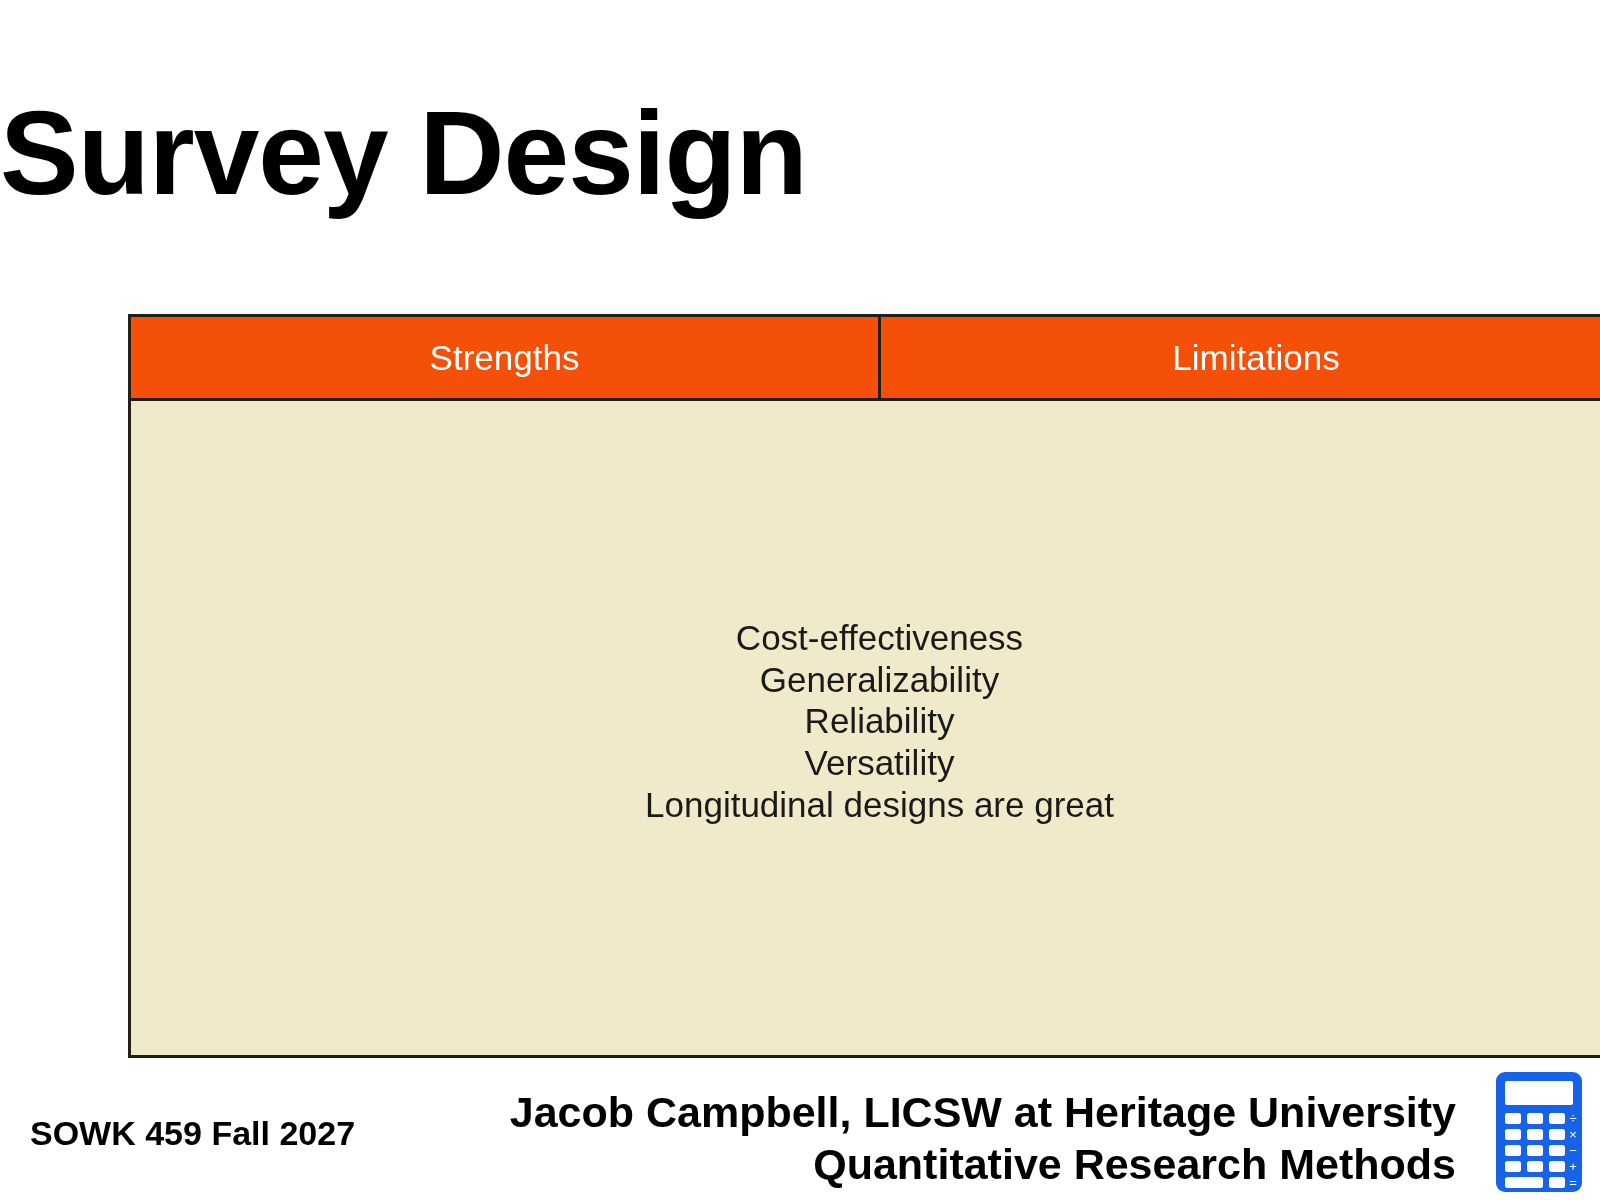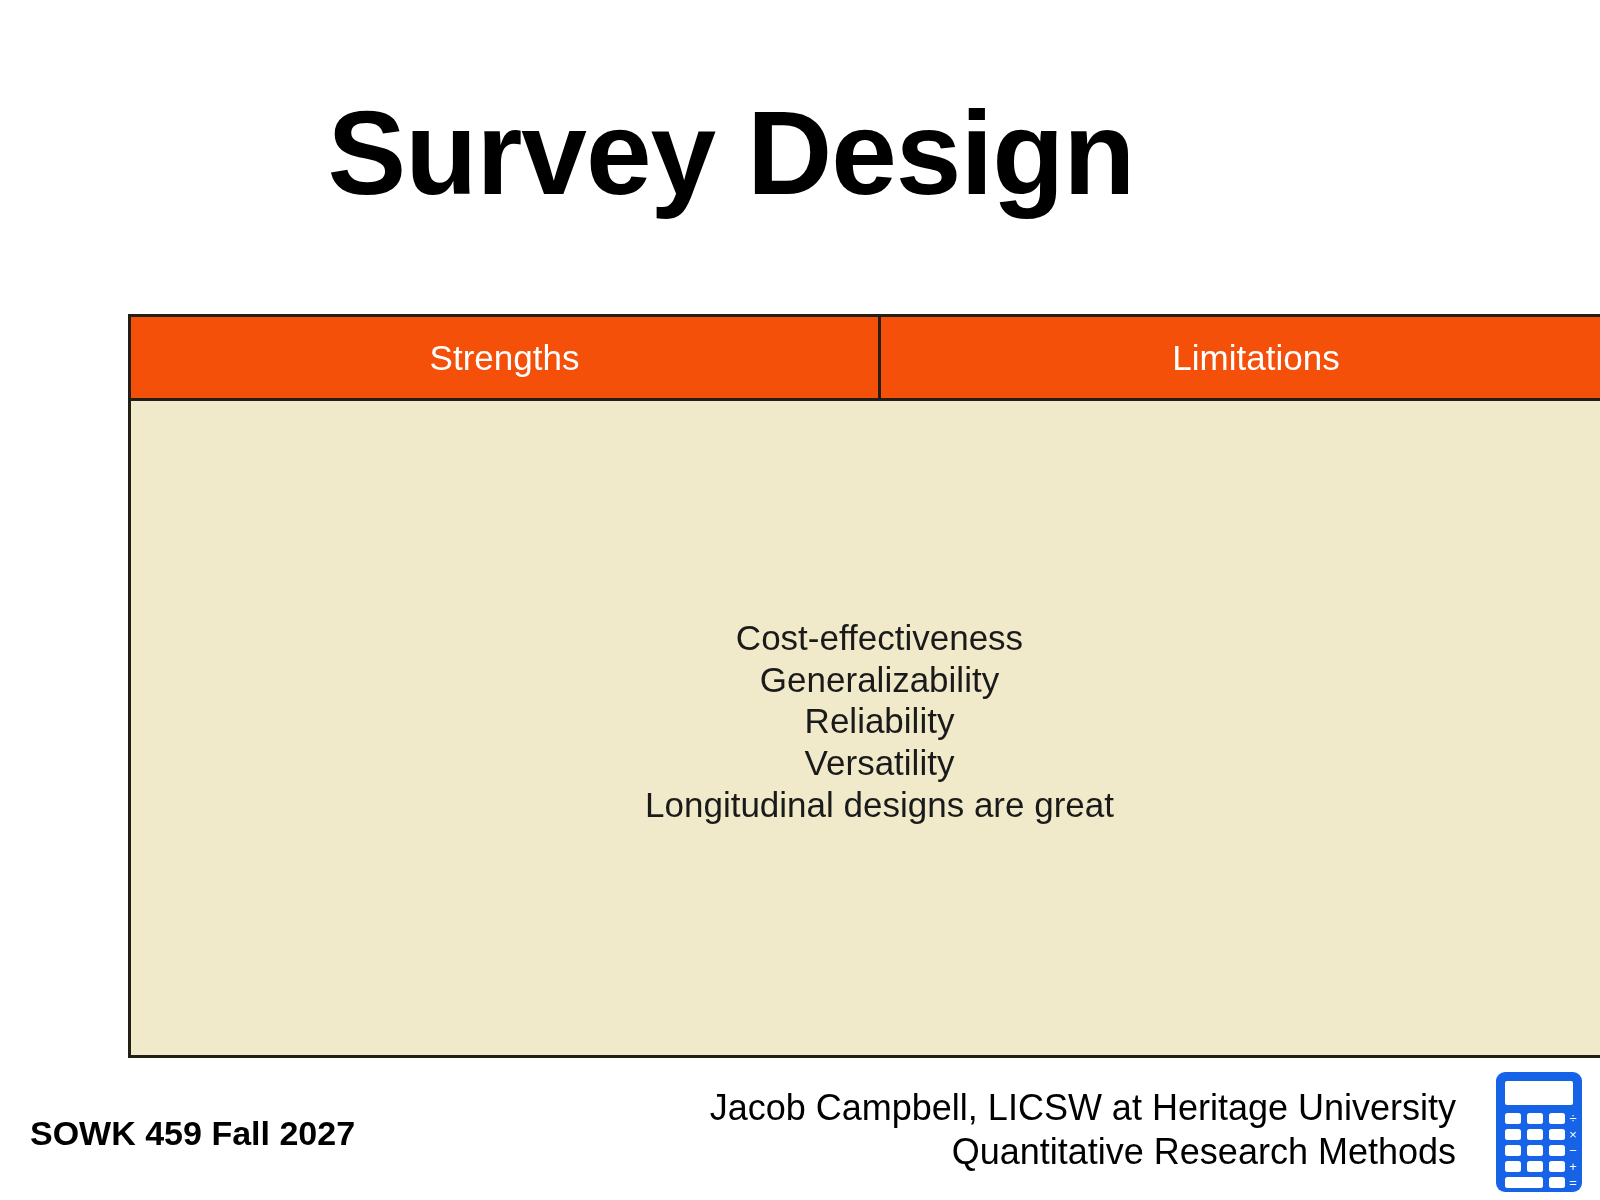--- a/index.html
+++ b/index.html
@@ -14,21 +14,21 @@
     overflow: hidden;
     position: relative;
   }
 
   
   #slide-title {
     position: absolute;
     left: 0;
     top: 92px;
     width: 1462px;
-    text-align: center;
+    text-align: left;
     font-size: 118px;
     font-weight: bold;
     letter-spacing: -1px;
     color: #000000;
     line-height: 1.05;
     white-space: nowrap;
   }
 
   
   #comparison-table {
@@ -104,22 +104,22 @@
     font-size: 34px;
     font-weight: bold;
     color: #000000;
     white-space: nowrap;
   }
   #footer-credit {
     position: absolute;
     right: 144px;
     top: 1086px;
     text-align: right;
-    font-size: 36px;
-    font-weight: normal;
+    font-size: 43px;
+    font-weight: bold;
     color: #000000;
     line-height: 1.22;
   }
   #footer-credit div { white-space: nowrap; }
 
   
   #calculator-icon {
     position: absolute;
     left: 1496px;
     top: 1072px;

